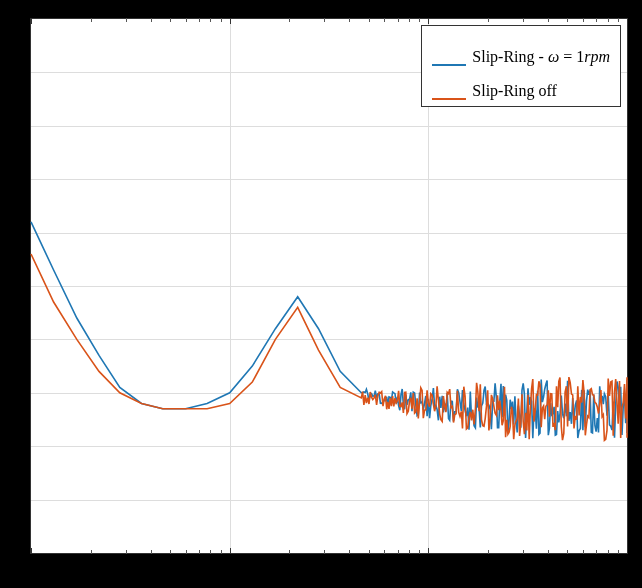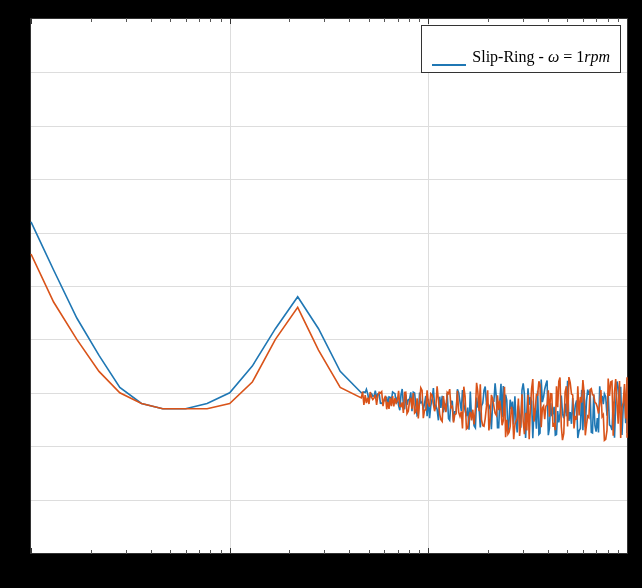--- a/index.html
+++ b/index.html
@@ -176,15 +176,19 @@
       <div class="tick-v-top" style="left: 100%;"></div>
     </div>
 
   <div class="legend-box">
     <div class="legend-row">
       <span class="legend-swatch" style="border-color:#1f77b4"></span>
       <span class="legend-text">
         <span>Slip-Ring - </span><i>ω</i><span> = 1</span><i>rpm</i>
       </span>
     </div>
+    <div class="legend-row">
+      <span class="legend-swatch" style="border-color:#d95319"></span>
+      <span class="legend-text">Slip-Ring off</span>
+    </div>
   </div>
 
 </div>
 
 </body></html>

